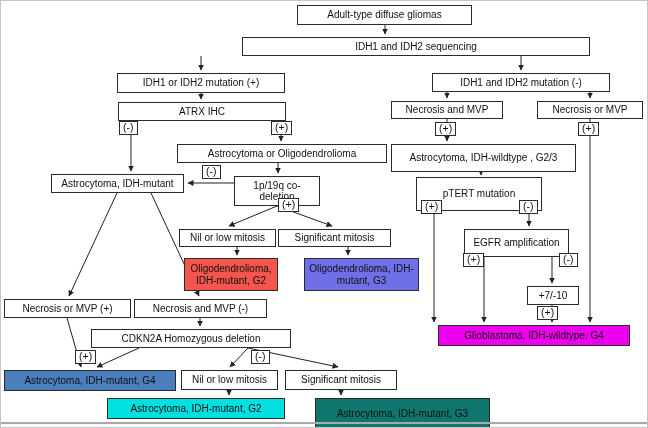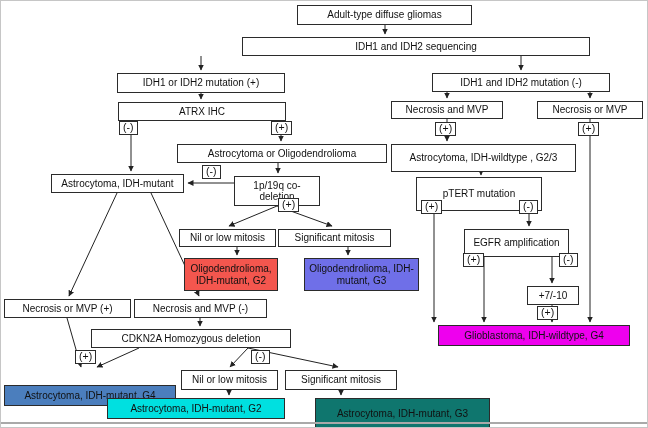--- a/index.html
+++ b/index.html
@@ -108,21 +108,21 @@
   <div class="node" style="left:178px;top:228px;width:97px;height:18px">Nil or low mitosis</div>
   <div class="node" style="left:277px;top:228px;width:113px;height:18px">Significant mitosis</div>
   <div class="node" style="left: 183px; top: 257px; width: 94px; height: 33px; background-color: rgb(244, 86, 78);">Oligodendrolioma, IDH-mutant, G2</div>
   <div class="node" style="left: 303px; top: 257px; width: 115px; height: 33px; background-color: rgb(111, 111, 232);">Oligodendrolioma, IDH-mutant, G3</div>
   <div class="node" style="left:463px;top:228px;width:105px;height:28px">EGFR amplification</div>
   <div class="node" style="left:526px;top:285px;width:52px;height:19px">+7/-10</div>
   <div class="node" style="left: 428px; top: 324px; width: 192px; height: 21px; background-color: rgb(238, 0, 238); margin-left: 9px;">Glioblastoma, IDH-wildtype, G4</div>
   <div class="node" style="left:3px;top:298px;width:127px;height:19px">Necrosis or MVP (+)</div>
   <div class="node" style="left:133px;top:298px;width:133px;height:19px">Necrosis and MVP (-)</div>
   <div class="node" style="left:90px;top:328px;width:200px;height:19px">CDKN2A Homozygous deletion</div>
-  <div class="node" style="left: 3px; top: 384px; width: 172px; height: 21px; background-color: rgb(75, 126, 189);">Astrocytoma, IDH-mutant, G4</div>
+  <div class="node" style="left: 3px; top: 369px; width: 172px; height: 21px; background-color: rgb(75, 126, 189);">Astrocytoma, IDH-mutant, G4</div>
   <div class="node" style="left:180px;top:369px;width:97px;height:20px">Nil or low mitosis</div>
   <div class="node" style="left:284px;top:369px;width:112px;height:20px">Significant mitosis</div>
   <div class="node" style="left: 106px; top: 397px; width: 178px; height: 21px; background-color: rgb(0, 224, 224);">Astrocytoma, IDH-mutant, G2</div>
   <div class="node" style="left: 286px; top: 397px; width: 175px; height: 31px; background-color: #0f766e; margin-left: 28px;">Astrocytoma, IDH-mutant, G3</div>
 
   <div class="elabel" style="left:118px;top:120px">(-)</div>
   <div class="elabel" style="left:270px;top:120px">(+)</div>
   <div class="elabel" style="left:434px;top:121px">(+)</div>
   <div class="elabel" style="left:577px;top:121px">(+)</div>
   <div class="elabel" style="left:201px;top:164px">(-)</div>

